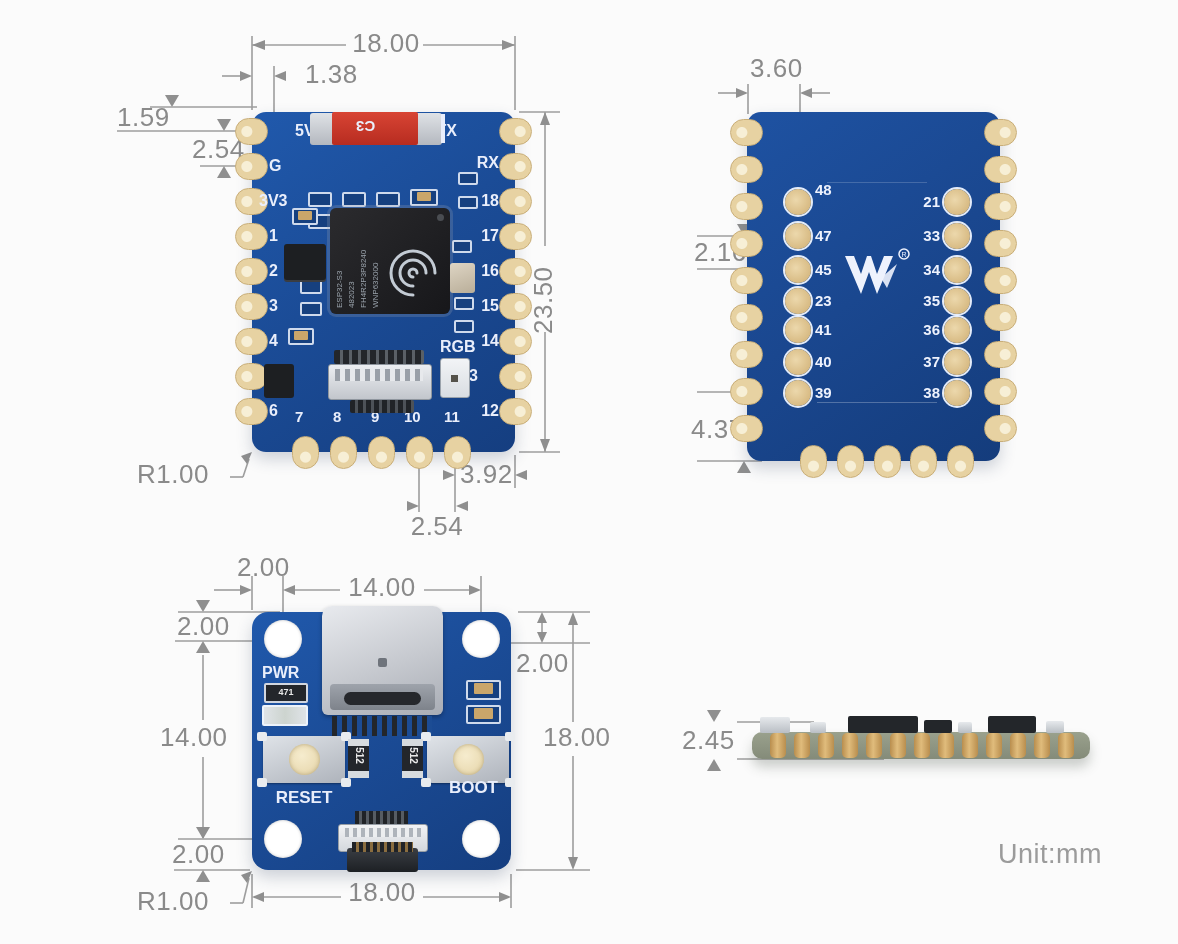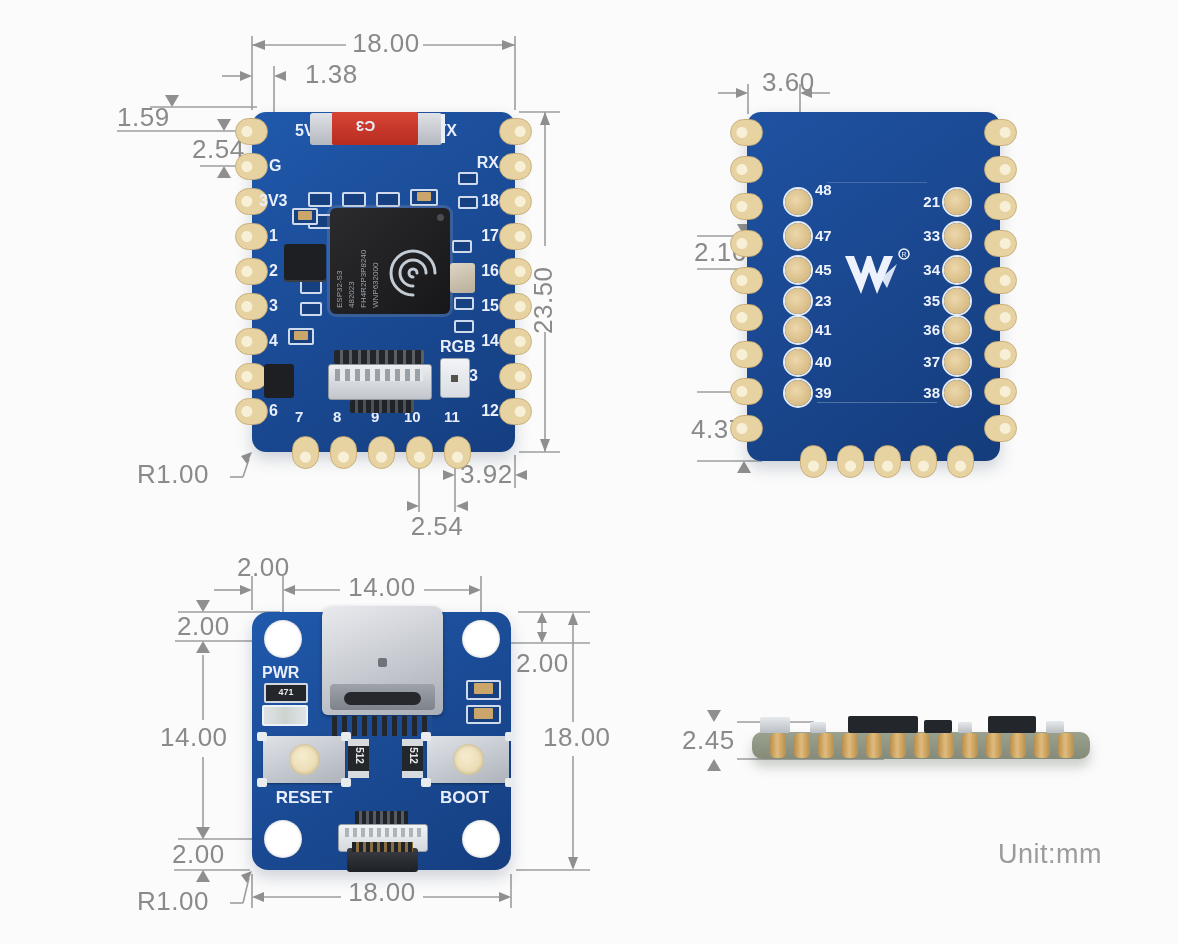--- a/index.html
+++ b/index.html
@@ -166,21 +166,21 @@
 
   <div class="dimlabel center" style="left:350,top:30;left:350px;top:30px;width:72px;">18.00</div>
   <div class="dimlabel" style="left:289px;top:61px;margin-left:16px;">1.38</div>
   <div class="dimlabel" style="left:117px;top:104px;">1.59</div>
   <div class="dimlabel" style="left:192px;top:136px;">2.54</div>
   <div class="dimlabel vdim" style="left:530px;top:248px;height:86px;">23.50</div>
   <div class="dimlabel" style="left:460px;top:461px;">3.92</div>
   <div class="dimlabel center" style="left:406px;top:513px;width:62px;">2.54</div>
   <div class="dimlabel" style="left:137px;top:461px;">R1.00</div>
 
-  <div class="dimlabel" style="left:750px;top:69px;margin-left:12px;">3.60</div>
+  <div class="dimlabel" style="left:750px;top:55px;">3.60</div>
   <div class="dimlabel" style="left:694px;top:239px;">2.16</div>
   <div class="dimlabel" style="left:691px;top:416px;">4.37</div>
 
   <div class="dimlabel" style="left:237px;top:554px;">2.00</div>
   <div class="dimlabel center" style="left:345px;top:574px;width:74px;">14.00</div>
   <div class="dimlabel" style="left:177px;top:613px;">2.00</div>
   <div class="dimlabel" style="left:160px;top:724px;">14.00</div>
   <div class="dimlabel" style="left:516px;top:650px;">2.00</div>
   <div class="dimlabel" style="left:543px;top:724px;">18.00</div>
   <div class="dimlabel" style="left:172px;top:841px;">2.00</div>
@@ -410,21 +410,21 @@
     </span>
     <span class="silk" style="left:20px;top:176px;width:64px;text-align:center;font-size:17px;">RESET</span>
 
     <span class="btnframe" style="left:175px;top:124px;width:82px;height:47px;">
       <span class="leg" style="left:-6px;top:-4px"></span>
       <span class="leg" style="right:-6px;top:-4px"></span>
       <span class="leg" style="left:-6px;bottom:-4px"></span>
       <span class="leg" style="right:-6px;bottom:-4px"></span>
       <span class="btncap" style="left:26px;top:8px;width:31px;height:31px;"></span>
     </span>
-    <span class="silk" style="left:188px;top:176px;width:58px;text-align:left;font-size:17px;">BOOT</span>
+    <span class="silk" style="left:188px;top:166px;width:58px;text-align:right;font-size:17px;">BOOT</span>
 
     <span class="r512" style="left:96px;top:127px;">
       <b style="top:0"></b>
         <b style="bottom:0"></b>
       <span>512</span>
     </span>
     <span class="r512" style="left:150px;top:127px;">
       <b style="top:0"></b>
         <b style="bottom:0"></b>
       <span>512</span>

